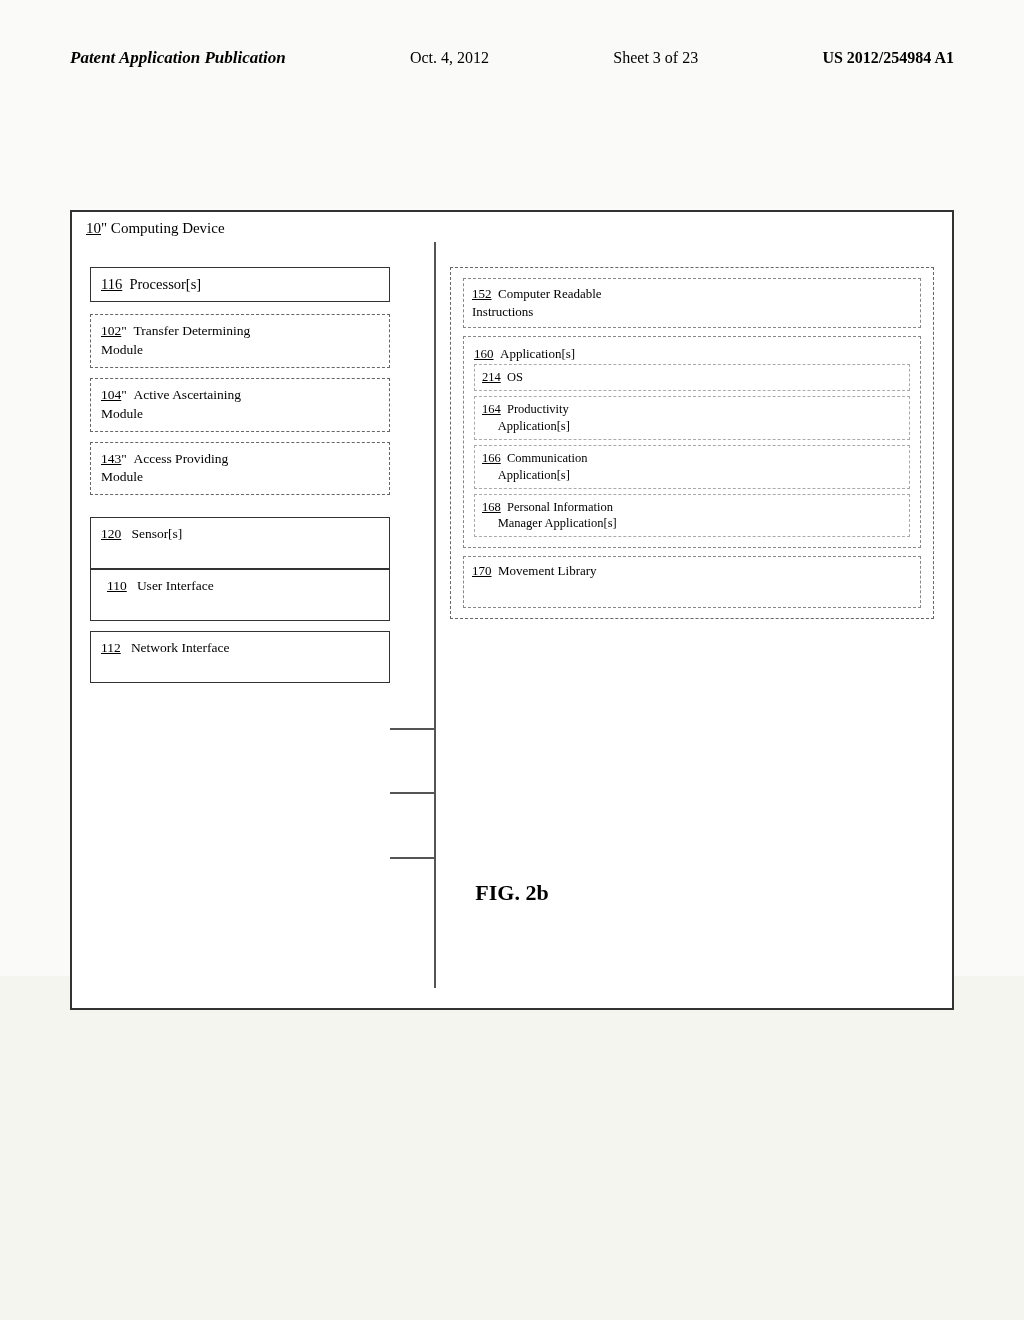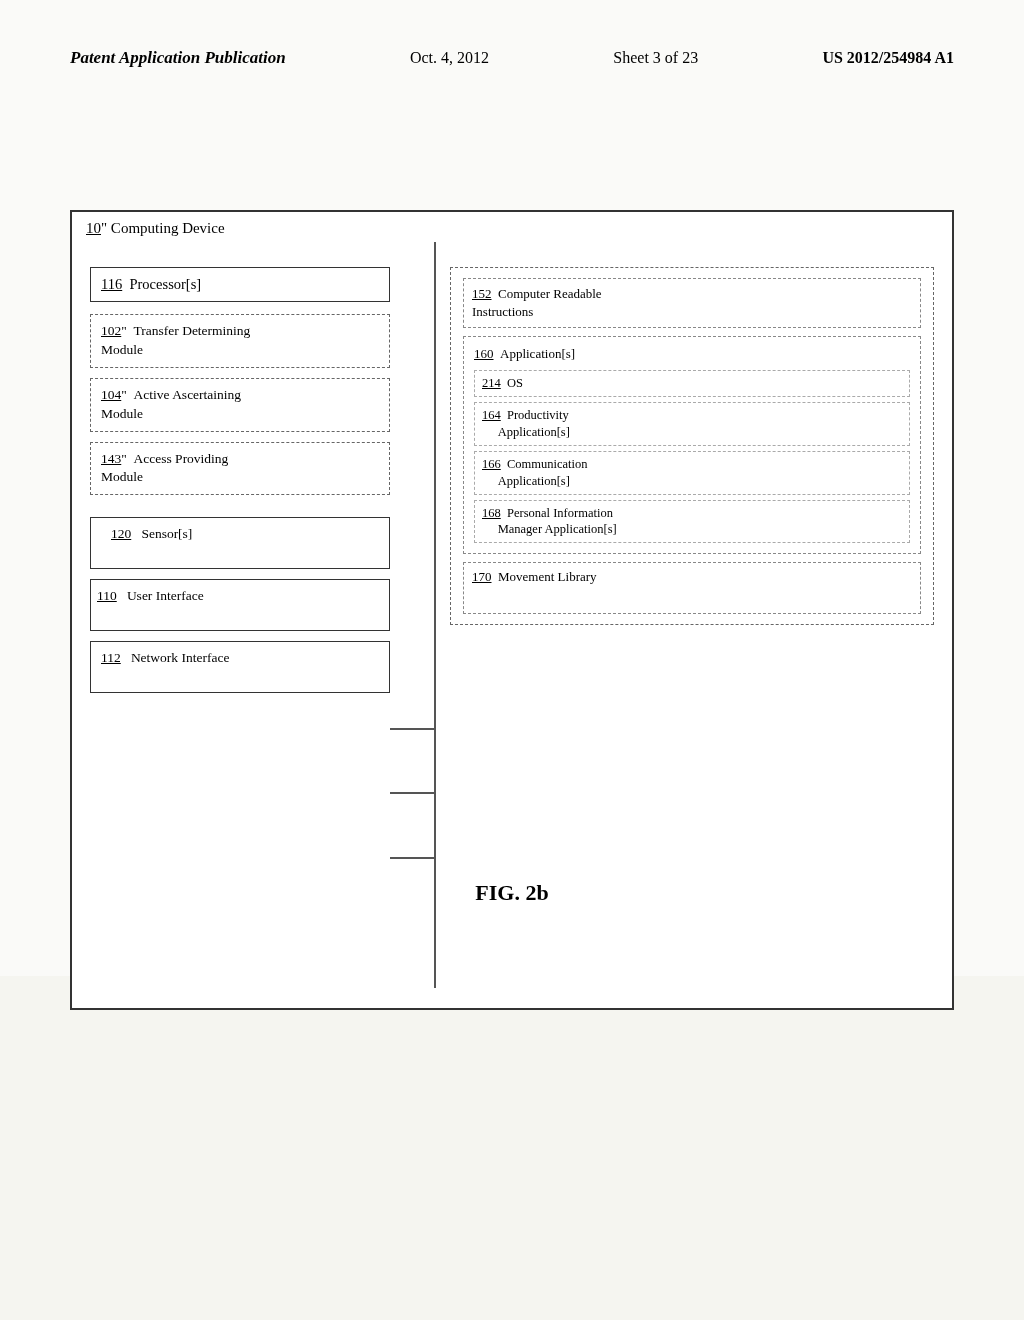--- a/index.html
+++ b/index.html
@@ -75,25 +75,25 @@
         </div>
 
         <div style="border:1.5px dashed #666; padding:7px 10px; margin-bottom:10px; font-size:13.5px; font-family:'Times New Roman',Times,serif; line-height:1.4;">
           <span class="underline">104</span>" &nbsp;Active Ascertaining<br>Module
         </div>
 
         <div style="border:1.5px dashed #666; padding:7px 10px; margin-bottom:22px; font-size:13.5px; font-family:'Times New Roman',Times,serif; line-height:1.4;">
           <span class="underline">143</span>" &nbsp;Access Providing<br>Module
         </div>
 
-        <div style="border:1.5px solid #333; padding:8px 20px; margin-bottom:10px; font-size:13.5px; font-family:'Times New Roman',Times,serif; min-height:52px;">
+        <div style="border:1.5px solid #333; padding:8px 10px; font-size:13.5px; font-family:'Times New Roman',Times,serif; min-height:52px;">
           <span class="underline">120</span> &nbsp; Sensor[s]
         </div>
 
-        <div style="border:1.5px solid #333; padding:8px 6px; margin-bottom:10px; font-size:13.5px; font-family:'Times New Roman',Times,serif; min-height:52px;">
+        <div style="border:1.5px solid #333; padding:8px 16px; margin-bottom:10px; font-size:13.5px; font-family:'Times New Roman',Times,serif; min-height:52px;">
           <span class="underline">110</span> &nbsp; User Interface
         </div>
 
         <div style="border:1.5px solid #333; padding:8px 10px; margin-bottom:10px; font-size:13.5px; font-family:'Times New Roman',Times,serif; min-height:52px;">
           <span class="underline">112</span> &nbsp; Network Interface
         </div>
 
       </div>
 
       <div style="position:absolute; top:30px; left:362px; width:2px; bottom:20px; background:#555;"></div>
@@ -106,21 +106,21 @@
 
       <div style="position:absolute; top:55px; left:378px; right:18px;">
 
         <div style="border:1.5px dashed #666; padding:10px 12px; margin-bottom:14px; font-size:13.5px; font-family:'Times New Roman',Times,serif; position:relative;">
 
           <div style="border:1.5px dashed #888; padding:6px 8px; margin-bottom:8px; font-size:13px; line-height:1.4;">
             <span class="underline">152</span> &nbsp;Computer Readable<br>Instructions
           </div>
 
           <div style="border:1.5px dashed #888; padding:8px 10px; margin-bottom:8px; font-size:13px; line-height:1.4;">
-            <div style="margin-bottom:6px;">
+            <div style="">
               <span class="underline">160</span> &nbsp;Application[s]
             </div>
 
             <div style="border:1.5px dashed #aaa; padding:4px 7px; margin-bottom:5px; font-size:12.5px;">
               <span class="underline">214</span> &nbsp;OS
             </div>
 
             <div style="border:1.5px dashed #aaa; padding:4px 7px; margin-bottom:5px; font-size:12.5px; line-height:1.35;">
               <span class="underline">164</span> &nbsp;Productivity<br>&nbsp;&nbsp;&nbsp;&nbsp;&nbsp;Application[s]
             </div>

